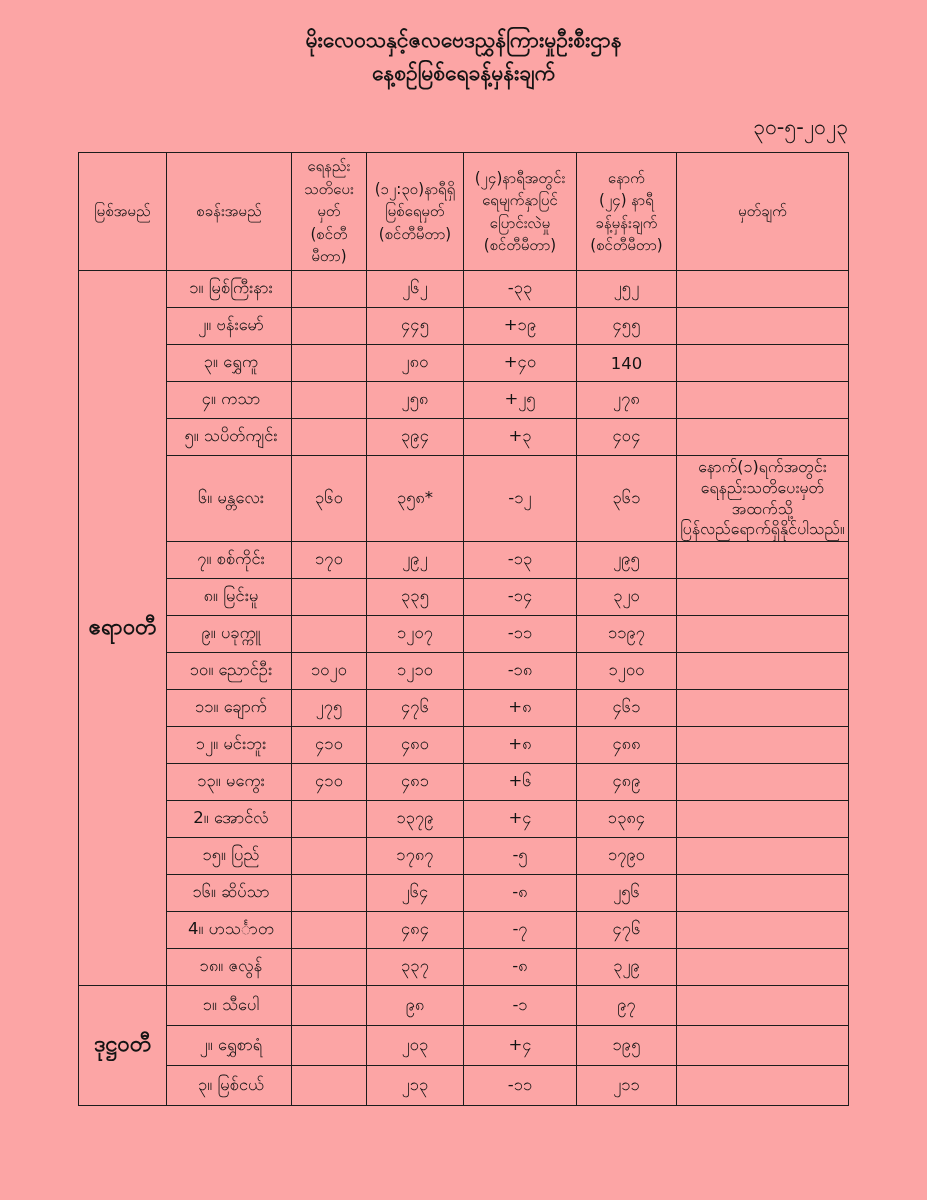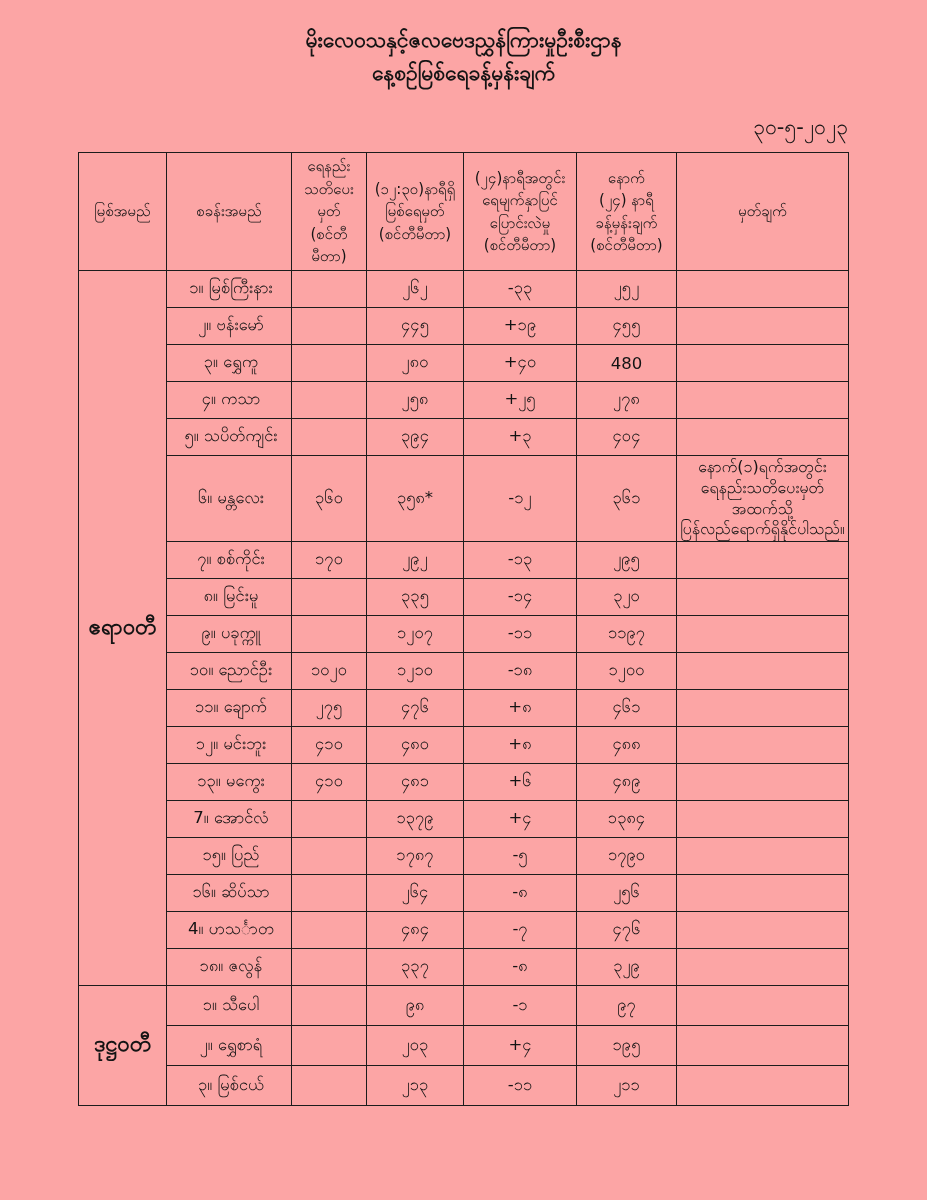--- a/index.html
+++ b/index.html
@@ -97,21 +97,21 @@
           <td class="cell-num">၄၄၅</td>
           <td class="cell-num">+၁၉</td>
           <td class="cell-num">၄၅၅</td>
           <td class="cell-remark"></td>
         </tr>
         <tr class="row-g1">
           <td class="cell-station">၃။ ရွှေကူ</td>
           <td class="cell-num"></td>
           <td class="cell-num">၂၈၀</td>
           <td class="cell-num">+၄၀</td>
-          <td class="cell-num">480</td>
+          <td class="cell-num">140</td>
           <td class="cell-remark"></td>
         </tr>
         <tr class="row-g1">
           <td class="cell-station">၄။ ကသာ</td>
           <td class="cell-num"></td>
           <td class="cell-num">၂၅၈</td>
           <td class="cell-num">+၂၅</td>
           <td class="cell-num">၂၇၈</td>
           <td class="cell-remark"></td>
         </tr>
@@ -183,21 +183,21 @@
         </tr>
         <tr class="row-g1">
           <td class="cell-station">၁၃။ မကွေး</td>
           <td class="cell-num">၄၁၀</td>
           <td class="cell-num">၄၈၁</td>
           <td class="cell-num">+၆</td>
           <td class="cell-num">၄၈၉</td>
           <td class="cell-remark"></td>
         </tr>
         <tr class="row-g1">
-          <td class="cell-station">7။ အောင်လံ</td>
+          <td class="cell-station">2။ အောင်လံ</td>
           <td class="cell-num"></td>
           <td class="cell-num">၁၃၇၉</td>
           <td class="cell-num">+၄</td>
           <td class="cell-num">၁၃၈၄</td>
           <td class="cell-remark"></td>
         </tr>
         <tr class="row-g1">
           <td class="cell-station">၁၅။ ပြည်</td>
           <td class="cell-num"></td>
           <td class="cell-num">၁၇၈၇</td>

